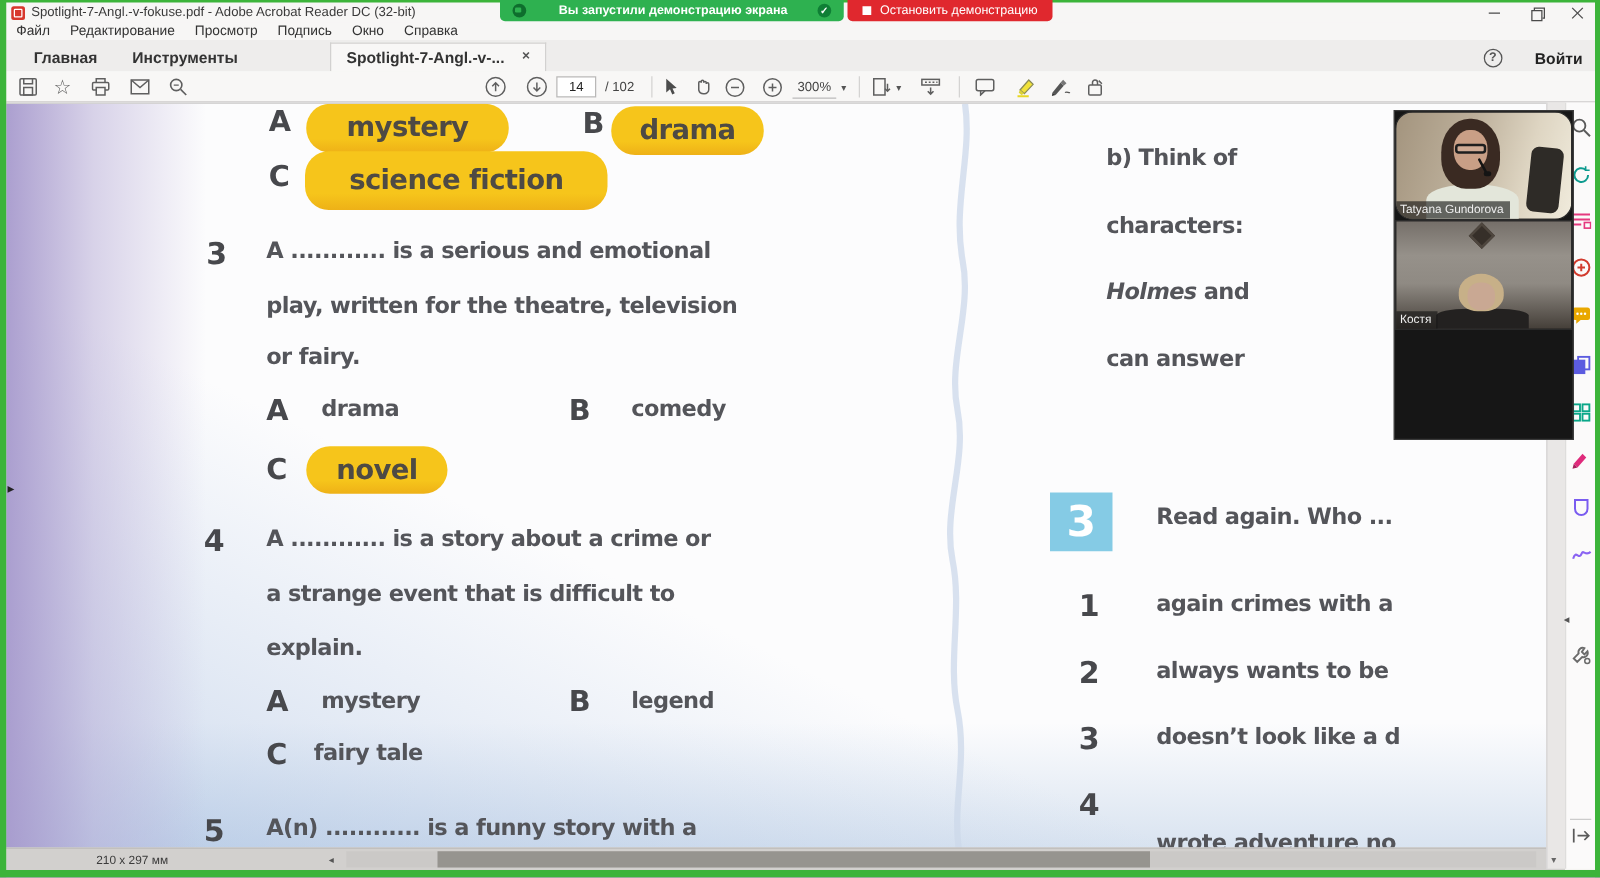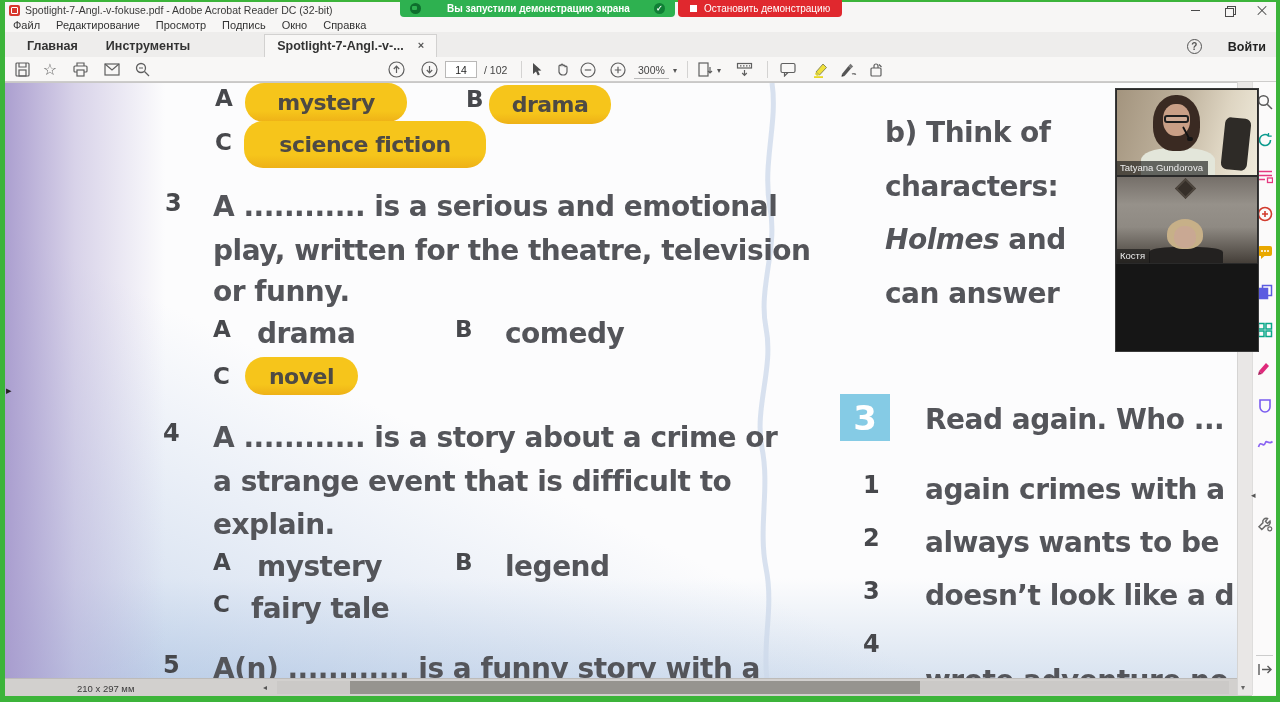--- a/index.html
+++ b/index.html
@@ -60,21 +60,21 @@
 
   
   .viewport { position:absolute; left:5px; top:82px; width:1232px; height:596px; overflow:hidden;
     background:
       linear-gradient(to right, rgba(167,154,205,0.95), rgba(186,176,216,0.55) 70px, rgba(255,255,255,0) 160px),
       linear-gradient(to top right, rgba(152,180,220,0.5), rgba(255,255,255,0) 38%),
       linear-gradient(to top, rgba(188,207,230,0.55), rgba(255,255,255,0) 100px),
       #fcfcfd;
     border-top:1px solid #c9c8c7; }
 
-  .bk { position:absolute; font-family:"DejaVu Sans", sans-serif; font-weight:bold; color:#54555a; font-size:28px; letter-spacing:-0.5px; white-space:nowrap; }
+  .bk { position:absolute; font-family:"DejaVu Sans", sans-serif; font-weight:bold; color:#54555a; font-size:18px; letter-spacing:-0.5px; white-space:nowrap; }
   .bknum { font-size:24px; color:#47484c; }
   .bklabel { font-size:23px; color:#47484c; }
   .pill { position:absolute; background:linear-gradient(#f6c51b 72%, #eeb117 100%); border-radius:19px; display:flex; align-items:center; justify-content:center; }
   .pill .bkin { font-family:"DejaVu Sans", sans-serif; font-weight:bold; color:#4e4a44; font-size:22px; letter-spacing:-0.5px; white-space:nowrap; }
   .ex-box { position:absolute; background:#85cbe5; color:#fff; font-family:"DejaVu Sans",sans-serif; font-weight:bold; font-size:34px; width:50px; height:47px; display:flex; align-items:center; justify-content:center; }
   .nav-expand { position:absolute; left:1px; top:301px; font-size:11px; color:#222; cursor:pointer; }
 
   
   .vscroll { position:absolute; left:1237px; top:82px; width:15px; height:613px; background:#e9e7e6; border-left:1px solid #d5d4d3; z-index:8; }
   .vscroll-down { position:absolute; bottom:3px; left:3px; font-size:8px; color:#666; cursor:pointer; }
@@ -83,21 +83,21 @@
   .sidebar { position:absolute; left:1252px; top:82px; width:24px; height:613px; background:#fbfafa; border-left:1px solid #dedddc; z-index:9; }
   .sbi { position:absolute; left:4px; width:17px; height:17px; cursor:pointer; }
   .sb-collapse { position:absolute; left:-2px; top:408px; font-size:9px; color:#555; cursor:pointer; }
   .sb-divider { position:absolute; left:3px; top:573px; width:17px; border-top:1px solid #ccc; }
 
   
   .vpanel { position:absolute; left:1115px; top:88px; width:144px; height:264px; background:#161616; border:1px solid #3a3a3a; z-index:40; }
   .vtile { position:relative; width:142px; height:87.3px; overflow:hidden; border:1px solid #2a2a2a; cursor:pointer; }
   .vtile.active { border:1px solid #a9b144; }
   .vname { position:absolute; left:0; bottom:0; background:rgba(20,20,20,0.62); color:#eee; font-size:9.5px; padding:1px 5px 2px 3px; z-index:3; white-space:nowrap; }
-  .t1 { background:linear-gradient(105deg,#a3947e 0%,#bdb09b 40%,#ded5c2 72%,#f0ebdc 100%); }
+  .t1 { background:linear-gradient(105deg,#a3947e 0%,#bdb09b 40%,#ded5c2 72%,#f0ebdc 100%);border-radius:14px; }
   .t1-hair { position:absolute; left:36px; top:5px; width:47px; height:56px; background:#3a2a22; border-radius:48% 48% 42% 42%; }
   .t1-face { position:absolute; left:46px; top:14px; width:27px; height:32px; background:#c99f86; border-radius:46%; }
   .t1-glasses { position:absolute; left:47px; top:25px; width:25px; height:8px; border:2px solid #1e1e1e; border-radius:3px; background:rgba(255,255,255,0.12); }
   .t1-mic { position:absolute; left:68px; top:36px; width:2px; height:13px; background:#141414; transform:rotate(-28deg); border-radius:2px; }
   .t1-mictip { position:absolute; left:70px; top:47px; width:6px; height:4px; background:#141414; border-radius:2px; }
   .t1-body { position:absolute; left:24px; top:58px; width:74px; height:30px; background:#e3e6da; border-radius:40% 40% 0 0; }
   .t1-chair { position:absolute; right:8px; top:28px; width:26px; height:52px; background:#2e2b27; border-radius:6px; transform:rotate(6deg); }
   .t2 { background:linear-gradient(150deg,#ddd6cb 0%,#d6cfc4 45%,#c0b9ae 75%,#a49d92 100%); }
   .t2-stripes { position:absolute; left:0; top:0; width:95px; height:52px; background:repeating-linear-gradient(52deg, rgba(255,255,255,0.55) 0 5px, rgba(120,115,105,0.12) 5px 13px); opacity:0.7; }
   .t2-head { position:absolute; left:52px; bottom:-6px; width:62px; height:42px; background:radial-gradient(ellipse at 50% 30%, #4c362c, #2c201a 75%); border-radius:50% 50% 20% 20%; }
@@ -293,21 +293,21 @@
       <span class="bkin">drama</span>
     </div>
     <span class="bk bklabel" style="left:210px; top:46px;">C</span>
     <div class="pill" style="left:239px; top:38px; width:242px; height:47px;">
       <span class="bkin">science fiction</span>
     </div>
 
     <span class="bk bknum" style="left:160px; top:106px;">3</span>
     <span class="bk" style="left:208px; top:107px;">A ............ is a serious and emotional</span>
     <span class="bk" style="left:208px; top:151px;">play, written for the theatre, television</span>
-    <span class="bk" style="left:208px; top:192px;">or funny.</span>
+    <span class="bk" style="left:208px; top:192px;">or fairy.</span>
     <span class="bk bklabel" style="left:208px; top:233px;">A</span>
     <span class="bk" style="left:252px; top:234px;">drama</span>
     <span class="bk bklabel" style="left:450px; top:233px;">B</span>
     <span class="bk" style="left:500px; top:234px;">comedy</span>
     <span class="bk bklabel" style="left:208px; top:280px;">C</span>
     <div class="pill" style="left:240px; top:274px; width:113px; height:38px;">
       <span class="bkin">novel</span>
     </div>
 
     <span class="bk bknum" style="left:158px; top:336px;">4</span>

